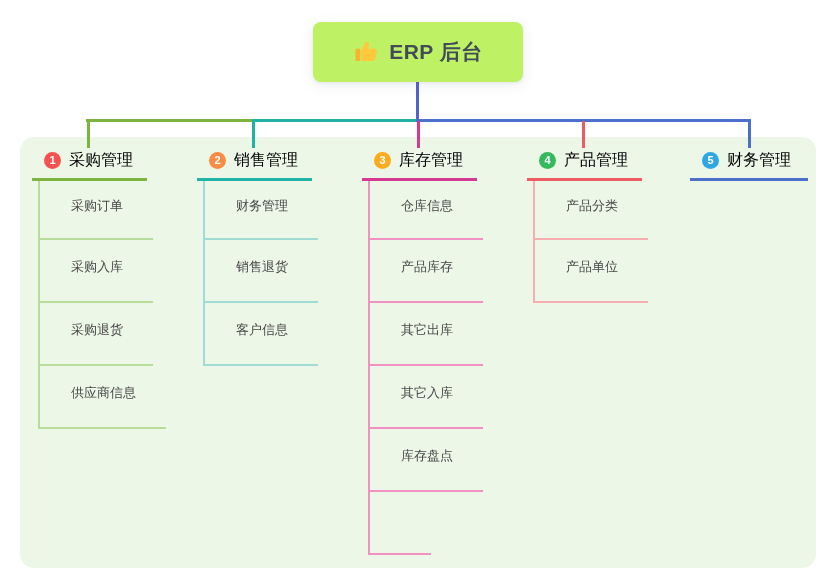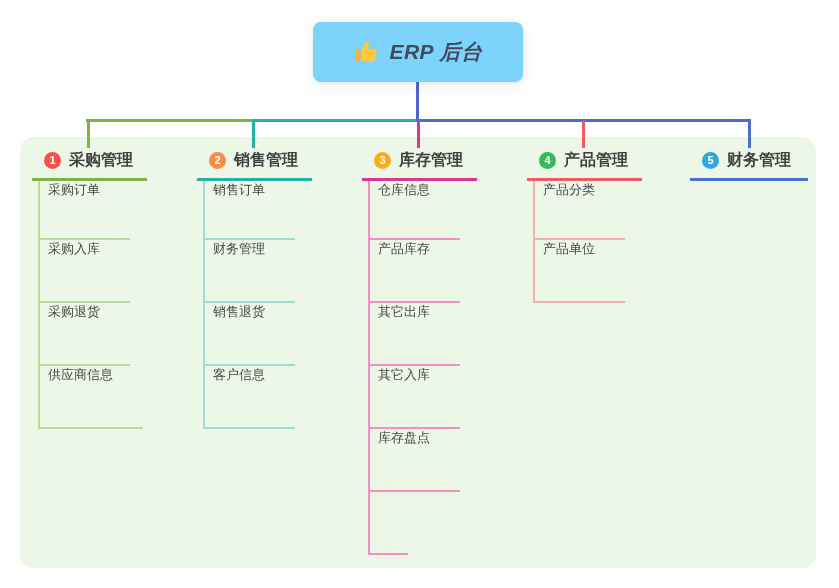--- a/index.html
+++ b/index.html
@@ -5,41 +5,41 @@
   html,body{margin:0;padding:0;background:#ffffff;}
   body{font-family:"Liberation Sans","DejaVu Sans",sans-serif;}
   #canvas{position:relative;width:839px;height:588px;background:#fff;overflow:hidden;}
 
   
   .panel{position:absolute;left:20px;top:137px;width:796px;height:431px;
          background:#edf7e8;border-radius:14px;}
 
   
   .root-card{position:absolute;left:313px;top:22px;width:210px;height:60px;
-             background:#7dd3fc;border-radius:8px;
+             background:#bef264;border-radius:8px;
              box-shadow:0 3px 14px rgba(60,80,100,.10), 0 1px 3px rgba(60,80,100,.08);
-             display:flex;align-items:center;justify-content:center;gap:10px;font-style:italic;}
+             display:flex;align-items:center;justify-content:center;gap:10px;}
   .root-title{font-size:21px;font-weight:600;color:#414b5a;letter-spacing:.5px;}
 
   
   .line{position:absolute;}
 
   
   .branch{position:absolute;top:148px;}
   .branch-header{display:inline-flex;align-items:center;gap:8px;
                  padding:2px 12px 7px 12px;min-width:91px;
                  border-bottom:3px solid var(--c);}
   .badge{width:17px;height:17px;border-radius:50%;flex:0 0 17px;
          color:#fff;font-size:11px;font-weight:bold;line-height:17px;text-align:center;}
-  .branch-label{font-size:16px;font-weight:700;color:#404040;white-space:nowrap;}
+  .branch-label{font-size:16px;font-weight:400;color:#000000;white-space:nowrap;}
 
   .children{margin-left:6px;border-left:2px solid var(--lc);
             display:flex;flex-direction:column;align-items:flex-start;}
-  .child{height:54px;display:flex;align-items:flex-start;
-         padding:0 30px 7px 8px;border-bottom:2px solid var(--lc);}
+  .child{height:54px;display:flex;align-items:center;
+         padding:0 30px 7px 31px;border-bottom:2px solid var(--lc);}
   .child:first-child{height:50px;}
   .child span{font-size:13px;color:#474747;white-space:nowrap;}
 </style>
 </head>
 <body>
 
 <div id="canvas">
 
   <div class="panel"></div>
 
@@ -83,23 +83,20 @@
         </div>
     </div>
   </div>
 
   <div class="branch" style="left:197px;--c:#20b2a6;--lc:#9fdcd5;">
     <div class="branch-header">
       <span class="badge" style="background:#fb8c45;">2</span>
       <span class="branch-label">销售管理</span>
     </div>
     <div class="children">
-      <div class="child">
-          <span>销售订单</span>
-        </div>
       <div class="child">
           <span>财务管理</span>
         </div>
       <div class="child">
           <span>销售退货</span>
         </div>
       <div class="child">
           <span>客户信息</span>
         </div>
     </div>

